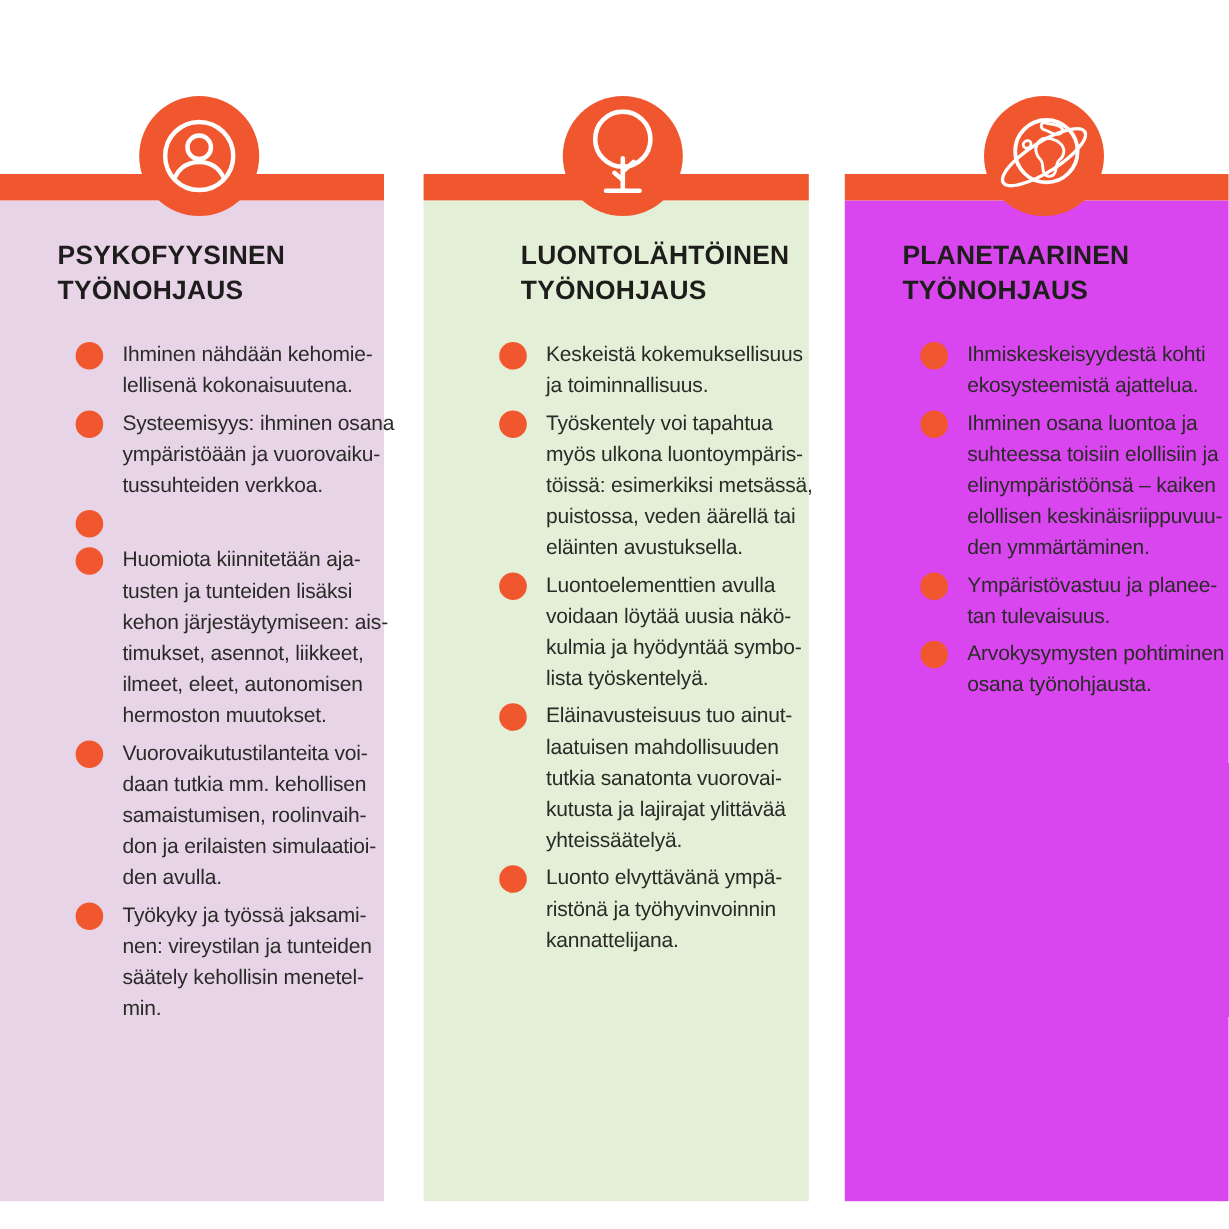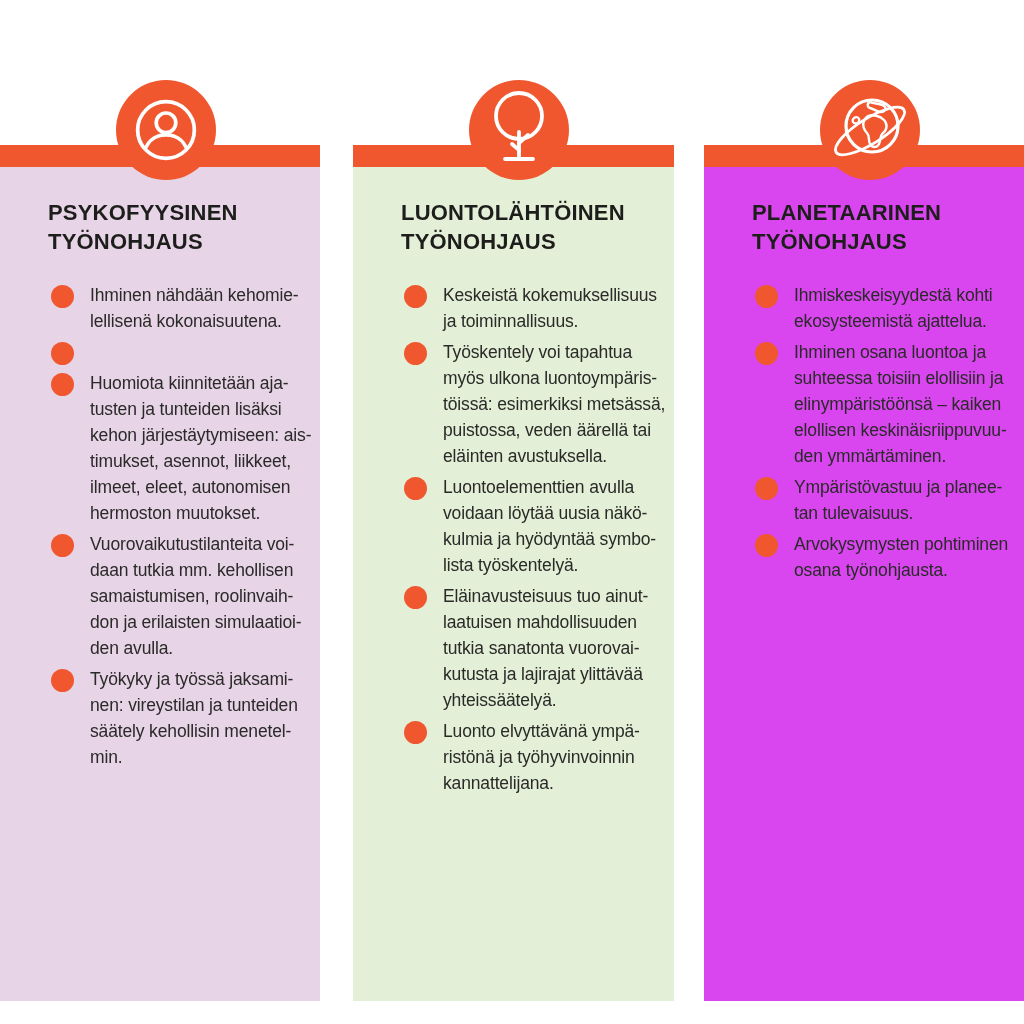--- a/index.html
+++ b/index.html
@@ -14,21 +14,21 @@
   .header-bar{position:absolute;top:0;left:0;right:0;height:22px;z-index:1;}
   .card-body{position:absolute;top:22px;left:0;right:0;bottom:0;padding:31px 16px 0 48px;box-sizing:border-box;}
   .icon-disc{
     position:absolute;top:-65px;left:116px;width:100px;height:100px;border-radius:50%;
     z-index:2;display:flex;align-items:center;justify-content:center;
   }
   .card-title{
     margin:0 0 26px 0;font-size:22px;line-height:29px;font-weight:bold;
     white-space:pre-line;letter-spacing:.2px;
   }
-  ul.bullets{list-style:none;margin:4px;padding:0;}
+  ul.bullets{list-style:none;margin:16px;padding:0;}
   ul.bullets li{display:flex;margin:0 0 5px 0;}
   .dot{width:23px;height:23px;border-radius:50%;flex:none;margin:3px 16px 0 -1px;}
   .bullet-text{
     font-size:17.5px;line-height:26px;letter-spacing:-0.15px;
     white-space:pre;flex:none;
   }
   svg{display:block;}
 </style>
 </head>
 <body>
@@ -57,20 +57,26 @@
       <h2 class="card-title" style="color: rgb(29, 29, 27);">PSYKOFYYSINEN
 TYÖNOHJAUS</h2>
       <ul class="bullets" style="color: rgb(42, 42, 40);">
           <li>
             <span class="dot" style="background: rgb(240, 87, 47);"></span>
             <span class="bullet-text">Ihminen nähdään kehomie-
 lellisenä kokonaisuutena.</span>
           </li>
           <li>
             <span class="dot" style="background: rgb(240, 87, 47);"></span>
+            <span class="bullet-text">Systeemisyys: ihminen osana
+ympäristöään ja vuorovaiku-
+tussuhteiden verkkoa.</span>
+          </li>
+          <li>
+            <span class="dot" style="background: rgb(240, 87, 47);"></span>
           </li>
           <li>
             <span class="dot" style="background: rgb(240, 87, 47);"></span>
             <span class="bullet-text">Huomiota kiinnitetään aja-
 tusten ja tunteiden lisäksi
 kehon järjestäytymiseen: ais-
 timukset, asennot, liikkeet,
 ilmeet, eleet, autonomisen
 hermoston muutokset.</span>
           </li>
@@ -100,21 +106,21 @@
         <svg width="62" height="78" viewBox="0 0 62 78" fill="none">
           <circle cx="31" cy="25" r="23" stroke="#fff" stroke-width="3.8"></circle>
           <path d="M31 41 L31 68" stroke="#fff" stroke-width="3.8" stroke-linecap="round"></path>
           <path d="M31 52 L40 44" stroke="#fff" stroke-width="3.8" stroke-linecap="round"></path>
           <path d="M31 59 L24 53" stroke="#fff" stroke-width="3.8" stroke-linecap="round"></path>
           <path d="M17 68 L45 68" stroke="#fff" stroke-width="3.8" stroke-linecap="round"></path>
         </svg>
       </span>
     </div>
     <div class="card-body body2" style="background: rgb(227, 239, 214);">
-      <h2 class="card-title" style="color: rgb(29, 29, 27);">LUONTOLÄHTÖINEN
+      <h2 class="card-title" style="color: rgb(29, 29, 27); margin-left: 33px;">LUONTOLÄHTÖINEN
 TYÖNOHJAUS</h2>
       <ul class="bullets" style="color: rgb(42, 42, 40);">
           <li>
             <span class="dot" style="background: rgb(240, 87, 47);"></span>
             <span class="bullet-text">Keskeistä kokemuksellisuus
 ja toiminnallisuus.</span>
           </li>
           <li>
             <span class="dot" style="background: rgb(240, 87, 47);"></span>
             <span class="bullet-text">Työskentely voi tapahtua

